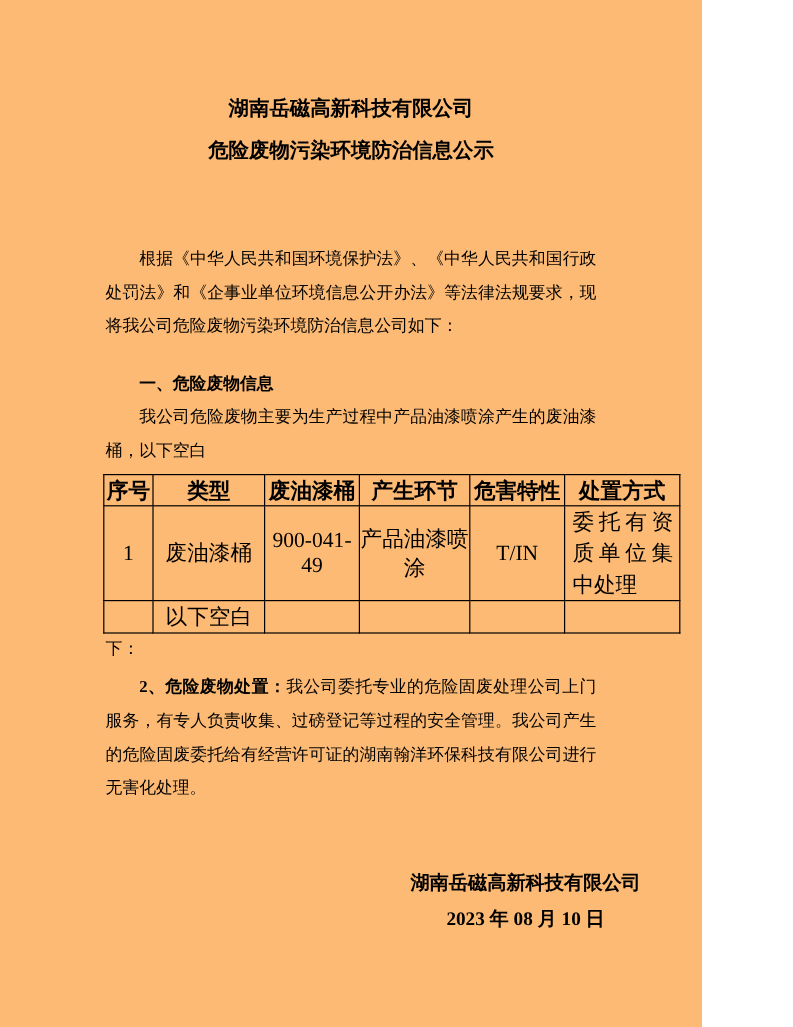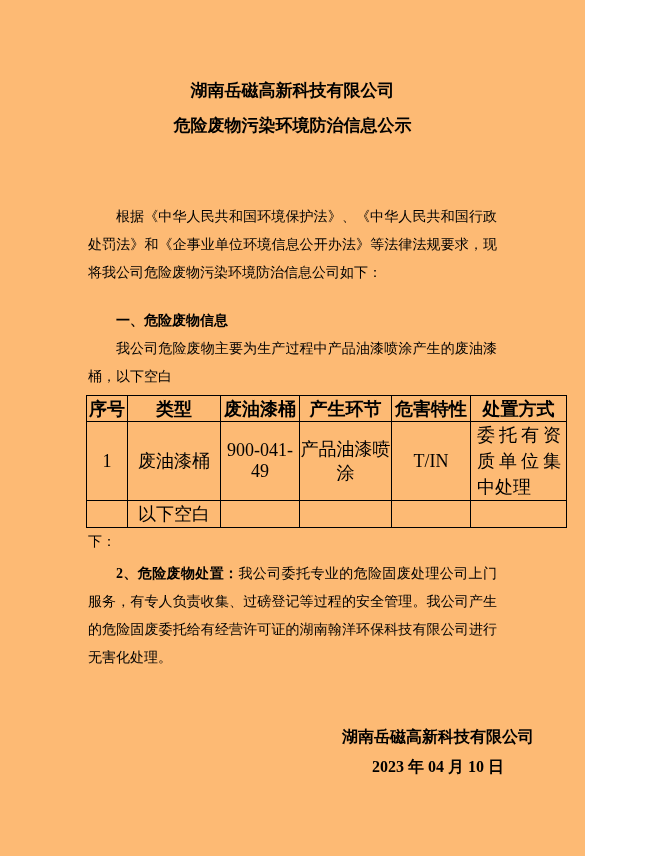--- a/index.html
+++ b/index.html
@@ -122,16 +122,16 @@
   </table>
 
   <p class="body">下：</p>
 
 
 
   <p class="body indent disposal-para"><span class="bold">2、危险废物处置：</span><span>我公司委托专业的危险固废处理公司上门服务，有专人负责收集、过磅登记等过程的安全管理。我公司产生的危险固废委托给有经营许可证的湖南翰洋环保科技有限公司进行无害化处理。</span></p>
 
   <div class="signature-block">
     <div>湖南岳磁高新科技有限公司</div>
-    <div>2023 年 04 月 10 日</div>
+    <div>2023 年 08 月 10 日</div>
   </div>
 
 </div>
 
 </body></html>

